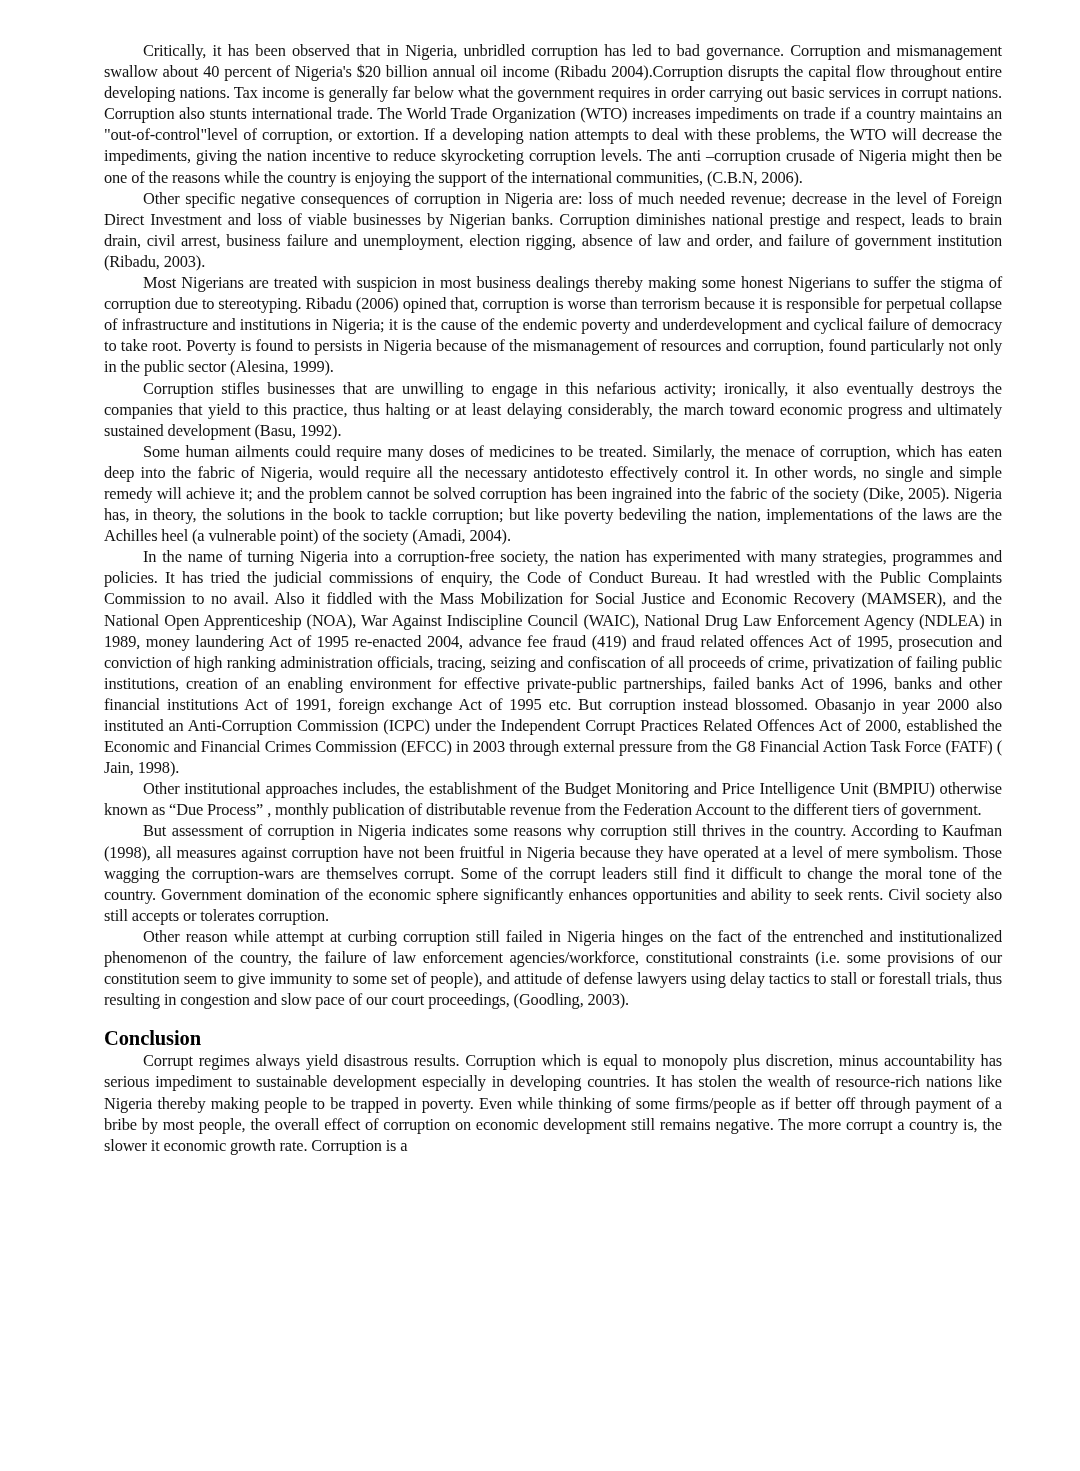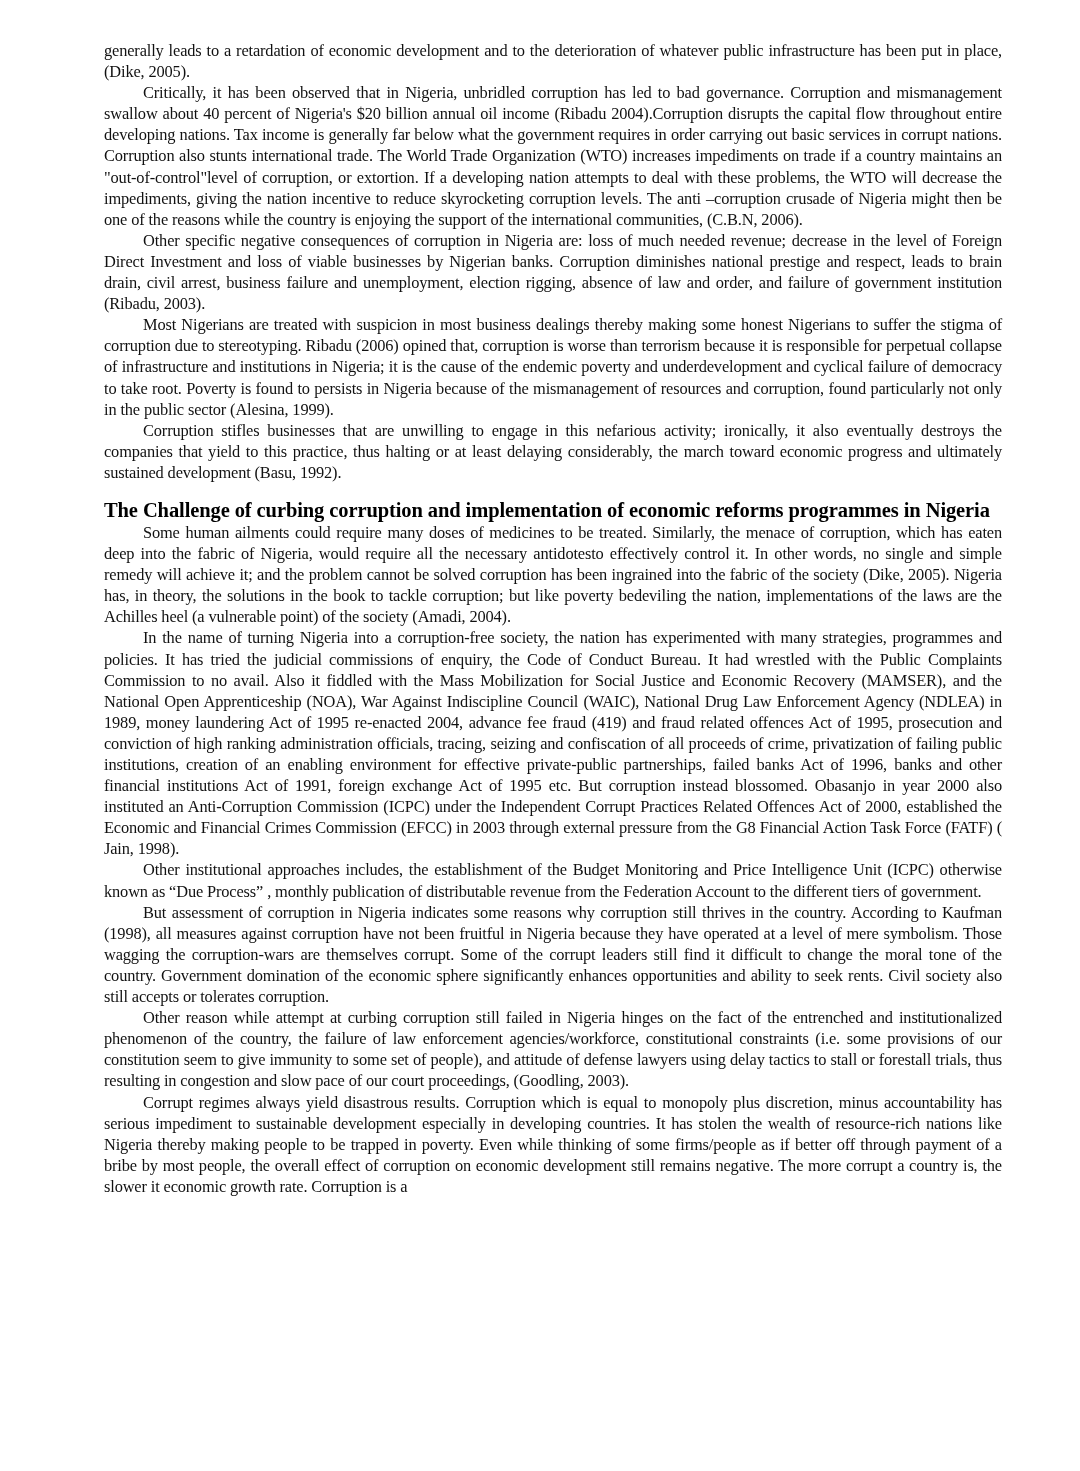--- a/index.html
+++ b/index.html
@@ -28,33 +28,32 @@
   }
   .gap-before-heading-1 { margin-top: 16px; }
   .gap-before-heading-2 { margin-top: 17px; }
 </style>
 </head>
 <body>
 
 <div class="page">
 
   <section>
-    <p>generally leads to a retardation of economic development and to the deterioration of whatever public infrastructure has been put in place, (Dike, 2005).</p>
     <p class="indent">Critically, it has been observed that in Nigeria, unbridled corruption has led to bad governance. Corruption and mismanagement swallow about 40 percent of Nigeria's $20 billion annual oil income (Ribadu 2004).Corruption disrupts the capital flow throughout entire developing nations. Tax income is generally far below what the government requires in order carrying out basic services in corrupt nations. Corruption also stunts international trade. The World Trade Organization (WTO) increases impediments on trade if a country maintains an "out-of-control"level of corruption, or extortion. If a developing nation attempts to deal with these problems, the WTO will decrease the impediments, giving the nation incentive to reduce skyrocketing corruption levels. The anti –corruption crusade of Nigeria might then be one of the reasons while the country is enjoying the support of the international communities, (C.B.N, 2006).</p>
     <p class="indent">Other specific negative consequences of corruption in Nigeria are: loss of much needed revenue; decrease in the level of Foreign Direct Investment and loss of viable businesses by Nigerian banks. Corruption diminishes national prestige and respect, leads to brain drain, civil arrest, business failure and unemployment, election rigging, absence of law and order, and failure of government institution (Ribadu, 2003).</p>
     <p class="indent">Most Nigerians are treated with suspicion in most business dealings thereby making some honest Nigerians to suffer the stigma of corruption due to stereotyping. Ribadu (2006) opined that, corruption is worse than terrorism because it is responsible for perpetual collapse of infrastructure and institutions in Nigeria; it is the cause of the endemic poverty and underdevelopment and cyclical failure of democracy to take root. Poverty is found to persists in Nigeria because of the mismanagement of resources and corruption, found particularly not only in the public sector (Alesina, 1999).</p>
     <p class="indent">Corruption stifles businesses that are unwilling to engage in this nefarious activity; ironically, it also eventually destroys the companies that yield to this practice, thus halting or at least delaying considerably, the march toward economic progress and ultimately sustained development (Basu, 1992).</p>
   </section>
 
   <section>
-    <h2 class="gap-before-heading-1">The Challenge of curbing corruption and implementation of economic reforms programmes in Nigeria</h2>
     <p class="indent">Some human ailments could require many doses of medicines to be treated. Similarly, the menace of corruption, which has eaten deep into the fabric of Nigeria, would require all the necessary antidotesto effectively control it. In other words, no single and simple remedy will achieve it; and the problem cannot be solved corruption has been ingrained into the fabric of the society (Dike, 2005). Nigeria has, in theory, the solutions in the book to tackle corruption; but like poverty bedeviling the nation, implementations of the laws are the Achilles heel (a vulnerable point) of the society (Amadi, 2004).</p>
     <p class="indent">In the name of turning Nigeria into a corruption-free society, the nation has experimented with many strategies, programmes and policies. It has tried the judicial commissions of enquiry, the Code of Conduct Bureau. It had wrestled with the Public Complaints Commission to no avail. Also it fiddled with the Mass Mobilization for Social Justice and Economic Recovery (MAMSER), and the National Open Apprenticeship (NOA), War Against Indiscipline Council (WAIC), National Drug Law Enforcement Agency (NDLEA) in 1989, money laundering Act of 1995 re-enacted 2004, advance fee fraud (419) and fraud related offences Act of 1995, prosecution and conviction of high ranking administration officials, tracing, seizing and confiscation of all proceeds of crime, privatization of failing public institutions, creation of an enabling environment for effective private-public partnerships, failed banks Act of 1996, banks and other financial institutions Act of 1991, foreign exchange Act of 1995 etc. But corruption instead blossomed. Obasanjo in year 2000 also instituted an Anti-Corruption Commission (ICPC) under the Independent Corrupt Practices Related Offences Act of 2000, established the Economic and Financial Crimes Commission (EFCC) in 2003 through external pressure from the G8 Financial Action Task Force (FATF) ( Jain, 1998).</p>
-    <p class="indent">Other institutional approaches includes, the establishment of the Budget Monitoring and Price Intelligence Unit (ICPC) otherwise known as “Due Process” , monthly publication of distributable revenue from the Federation Account to the different tiers of government.</p>
+    <p class="indent">Other institutional approaches includes, the establishment of the Budget Monitoring and Price Intelligence Unit (BMPIU) otherwise known as “Due Process” , monthly publication of distributable revenue from the Federation Account to the different tiers of government.</p>
     <p class="indent">But assessment of corruption in Nigeria indicates some reasons why corruption still thrives in the country. According to Kaufman (1998), all measures against corruption have not been fruitful in Nigeria because they have operated at a level of mere symbolism. Those wagging the corruption-wars are themselves corrupt. Some of the corrupt leaders still find it difficult to change the moral tone of the country. Government domination of the economic sphere significantly enhances opportunities and ability to seek rents. Civil society also still accepts or tolerates corruption.</p>
     <p class="indent">Other reason while attempt at curbing corruption still failed in Nigeria hinges on the fact of the entrenched and institutionalized phenomenon of the country, the failure of law enforcement agencies/workforce, constitutional constraints (i.e. some provisions of our constitution seem to give immunity to some set of people), and attitude of defense lawyers using delay tactics to stall or forestall trials, thus resulting in congestion and slow pace of our court proceedings, (Goodling, 2003).</p>
   </section>
 
   <section>
+    <h2 class="gap-before-heading-2">Conclusion</h2>
     <p class="indent">Corrupt regimes always yield disastrous results. Corruption which is equal to monopoly plus discretion, minus accountability has serious impediment to sustainable development especially in developing countries. It has stolen the wealth of resource-rich nations like Nigeria thereby making people to be trapped in poverty. Even while thinking of some firms/people as if better off through payment of a bribe by most people, the overall effect of corruption on economic development still remains negative. The more corrupt a country is, the slower it economic growth rate. Corruption is a</p>
   </section>
 
 </div>
 
 </body></html>

